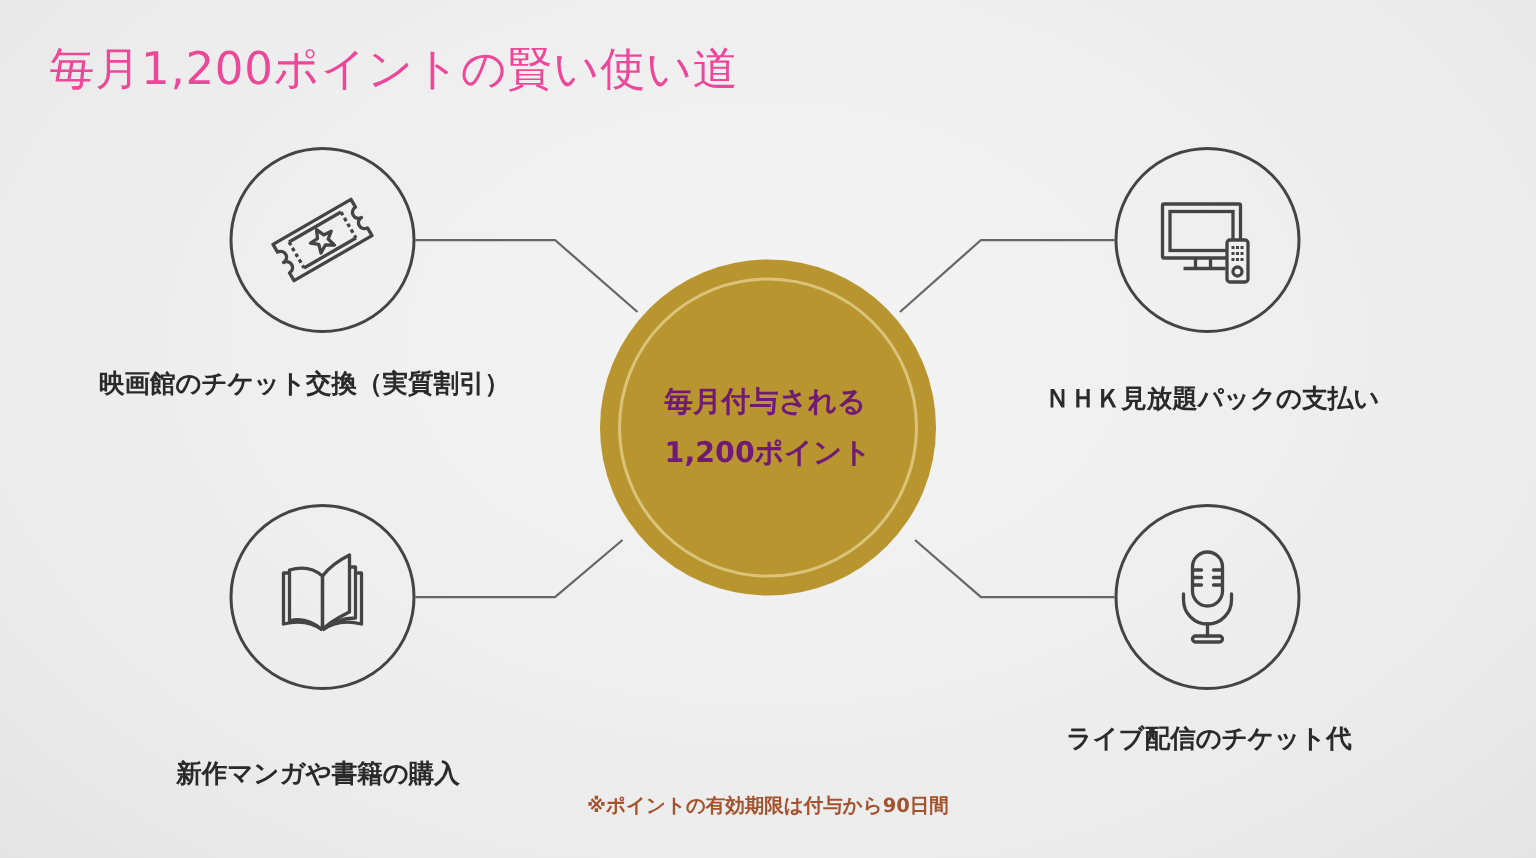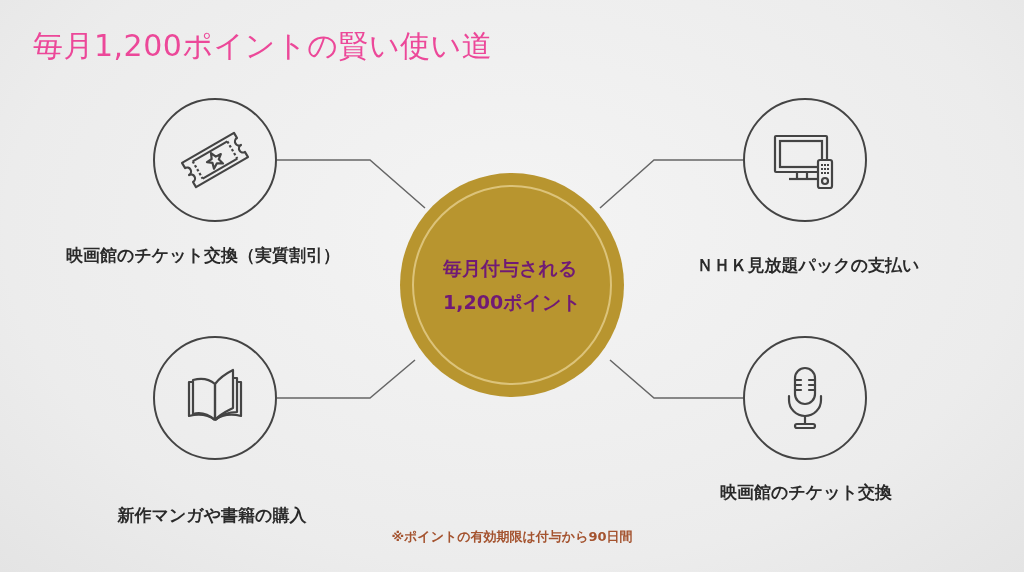--- a/index.html
+++ b/index.html
@@ -117,21 +117,21 @@
       <line x1="30" y1="27" x2="36" y2="27"></line>
         <line x1="44" y1="27" x2="50" y2="27"></line>
       <line x1="30" y1="32" x2="36" y2="32"></line>
         <line x1="44" y1="32" x2="50" y2="32"></line>
       <path d="M24 38 V42 A16 16 0 0 0 56 42 V38"></path>
       <line x1="40" y1="58" x2="40" y2="66"></line>
       <rect x="30" y="66" width="20" height="4" rx="2"></rect>
     </g>
   </svg>
 </div>
-<div class="label" style="left:806px; top:481px;">映画館のチケット交換</div>
+<div class="label" style="left:806px; top:481px;">ライブ配信のチケット代</div>
 
 <div class="center">
   <div class="center-ring"></div>
   <div class="center-text">
     <div>毎月付与される</div>
     <div>1,200ポイント</div>
   </div>
 </div>
 
 <div class="note">※ポイントの有効期限は付与から90日間</div>

